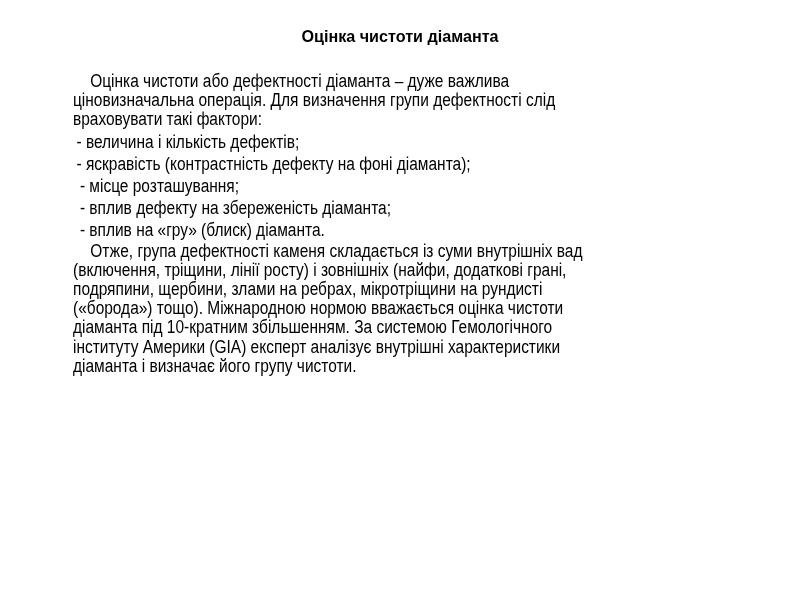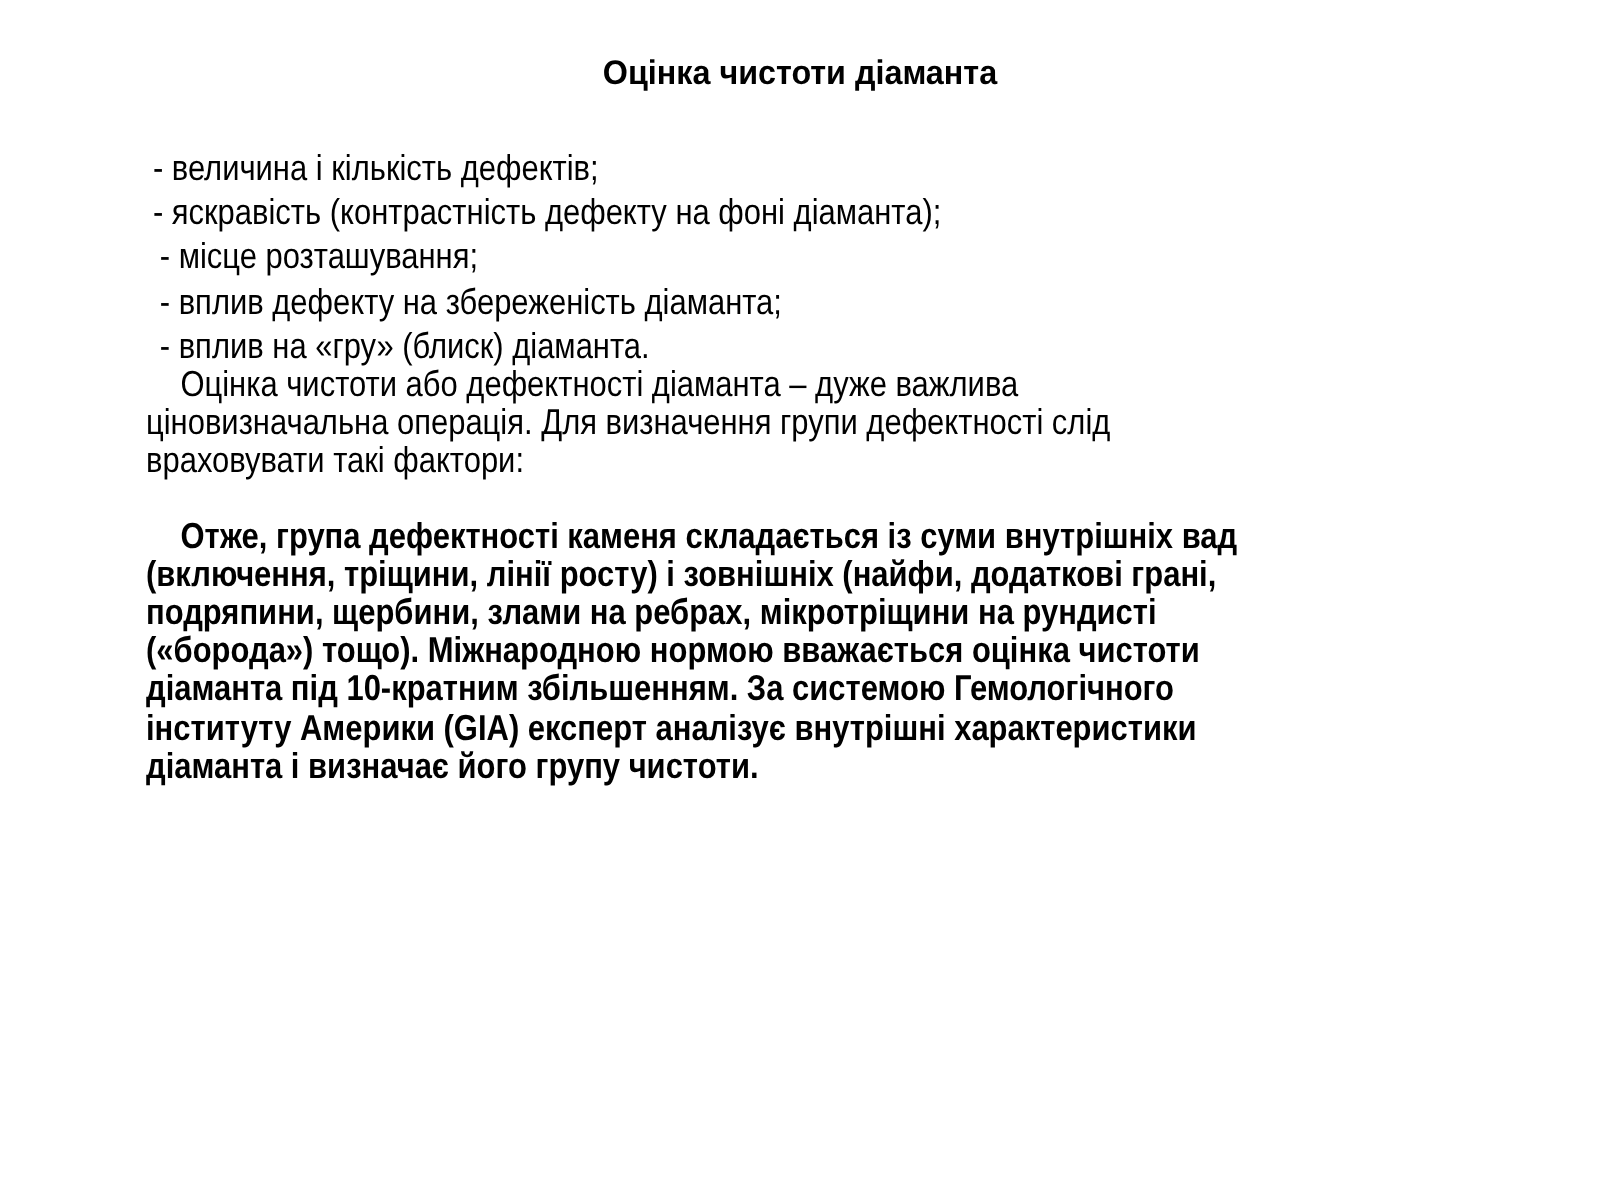--- a/index.html
+++ b/index.html
@@ -53,35 +53,35 @@
     .b4 { padding-left: 8px; }
     .b5 { padding-left: 8px; }
   </style>
 </head>
 <body>
 
 <div class="slide">
   <div class="title">Оцінка чистоти діаманта</div>
 
   <div class="body">
+    <div>
+      <span class="line indent-para">Оцінка чистоти або дефектності діаманта – дуже важлива</span>
+      <span class="line">ціновизначальна операція. Для визначення групи дефектності слід</span>
+      <span class="line">враховувати такі фактори:</span>
+    </div>
+
     <div style="margin-top:3px;">
       <span class="line b1" style="margin-bottom:3px;">- величина і кількість дефектів;</span>
       <span class="line b2" style="margin-bottom:3px;">- яскравість (контрастність дефекту на фоні діаманта);</span>
       <span class="line b3" style="margin-bottom:3px;">- місце розташування;</span>
       <span class="line b4" style="margin-bottom:3px;">- вплив дефекту на збереженість діаманта;</span>
       <span class="line b5">- вплив на «гру» (блиск) діаманта.</span>
     </div>
 
-    <div>
-      <span class="line indent-para">Оцінка чистоти або дефектності діаманта – дуже важлива</span>
-      <span class="line">ціновизначальна операція. Для визначення групи дефектності слід</span>
-      <span class="line">враховувати такі фактори:</span>
-    </div>
-
-    <div style="margin-top:18px;font-weight:bold;">
+    <div style="margin-top:1px;">
       <span class="line indent-para">Отже, група дефектності каменя складається із суми внутрішніх вад</span>
       <span class="line">(включення, тріщини, лінії росту) і зовнішніх (найфи, додаткові грані,</span>
       <span class="line">подряпини, щербини, злами на ребрах, мікротріщини на рундисті</span>
       <span class="line">(«борода») тощо). Міжнародною нормою вважається оцінка чистоти</span>
       <span class="line">діаманта під 10-кратним збільшенням. За системою Гемологічного</span>
       <span class="line">інституту Америки (GIA) експерт аналізує внутрішні характеристики</span>
       <span class="line">діаманта і визначає його групу чистоти.</span>
     </div>
   </div>
 </div>

